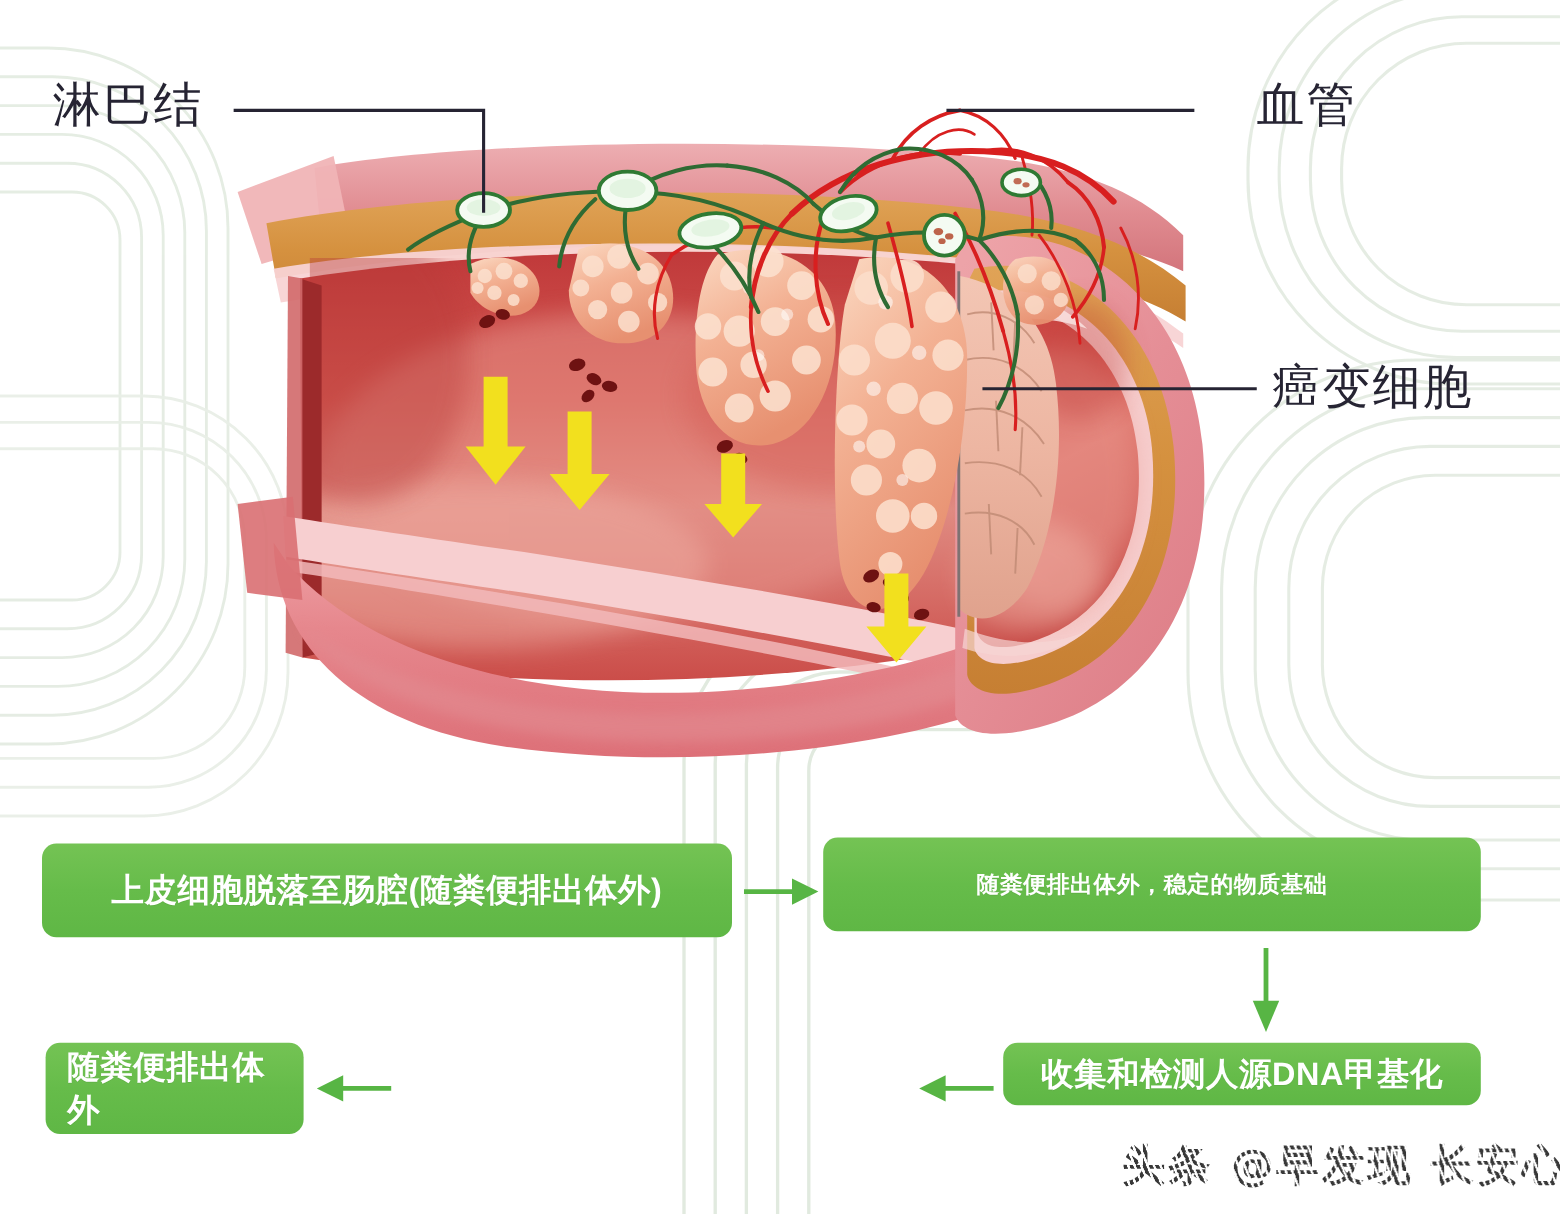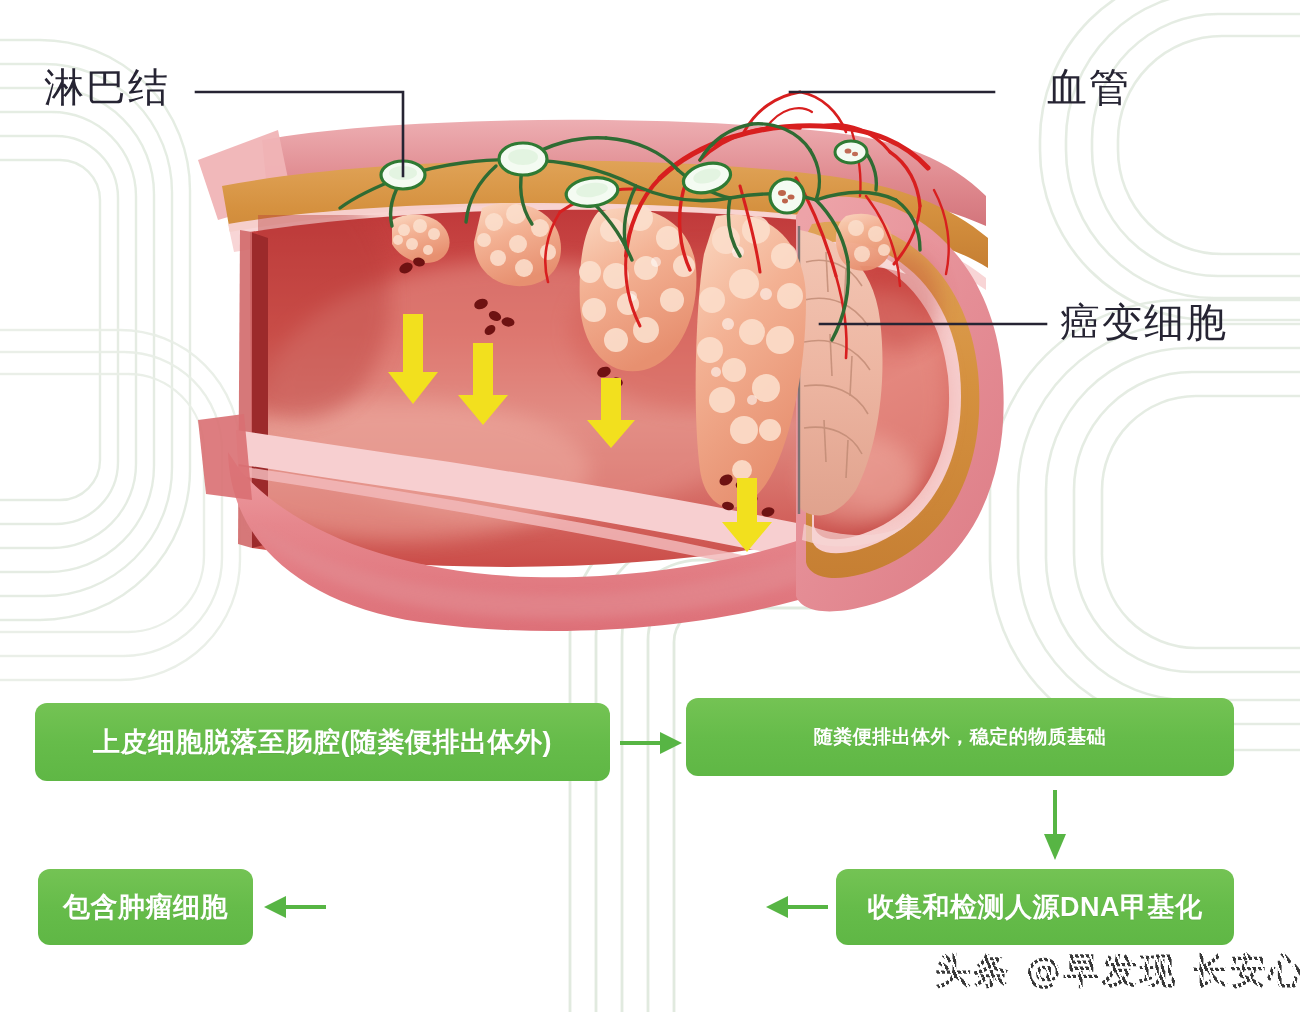--- a/index.html
+++ b/index.html
@@ -27,21 +27,21 @@
     color:#ffffff;
     font-weight:bold;
     letter-spacing:.5px;
     box-sizing:border-box;
     padding:0 18px;
     text-shadow:0 1px 0 rgba(0,0,0,.06);
     background:linear-gradient(180deg,#74c354 0%,#66bc4a 50%,#5fb745 100%);
   }
   #box-epithelial{left:35px;top:703px;width:575px;height:78px;font-size:27px;}
   #box-feces{left:686px;top:698px;width:548px;height:78px;font-size:19px;}
-  #box-collect{left:836px;top:869px;width:398px;height:76px;font-size:27px;}
+  #box-collect{left:836px;top:869px;width:398px;height:52px;font-size:27px;}
   #box-methylation{left:334px;top:869px;width:420px;height:76px;font-size:27px;}
   #box-early{left:38px;top:869px;width:215px;height:76px;font-size:27px;}
 
   .arrow{position:absolute;}
 
   
   .callout-label{
     position:absolute;
     color:#262433;
     font-size:40px;
@@ -501,21 +501,21 @@
 
   <div id="flow" class="layer">
 
     <div class="flow-box" id="box-epithelial">上皮细胞脱落至肠腔(随粪便排出体外)</div>
 
     <div class="flow-box" id="box-feces">随粪便排出体外，稳定的物质基础</div>
 
     <div class="flow-box" id="box-collect">收集和检测人源DNA甲基化</div>
 
 
-    <div class="flow-box" id="box-early">包含肿瘤细胞</div>
+    <div class="flow-box" id="box-early">随粪便排出体外</div>
 
     <svg class="arrow" style="left:616px;top:722px;width:70px;height:42px;" viewBox="0 0 70 42">
       <path d="M4 21 H 48" stroke="#57b544" stroke-width="4" fill="none"></path>
       <path d="M44 10 L 66 21 L 44 32 Z" fill="#57b544"></path>
     </svg>
 
     <svg class="arrow" style="left:1034px;top:786px;width:42px;height:78px;" viewBox="0 0 42 78">
       <path d="M21 4 V 52" stroke="#57b544" stroke-width="4" fill="none"></path>
       <path d="M10 48 L 21 74 L 32 48 Z" fill="#57b544"></path>
     </svg>

